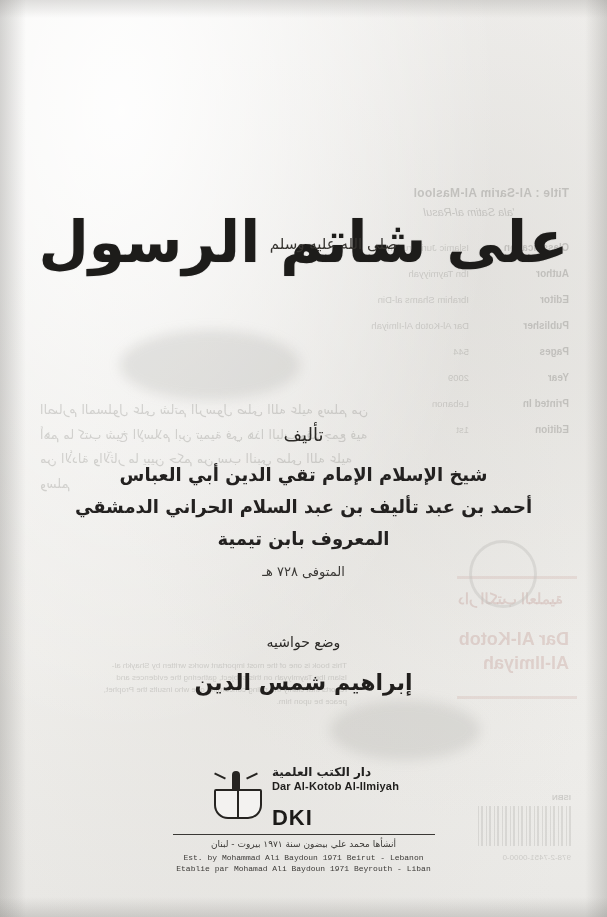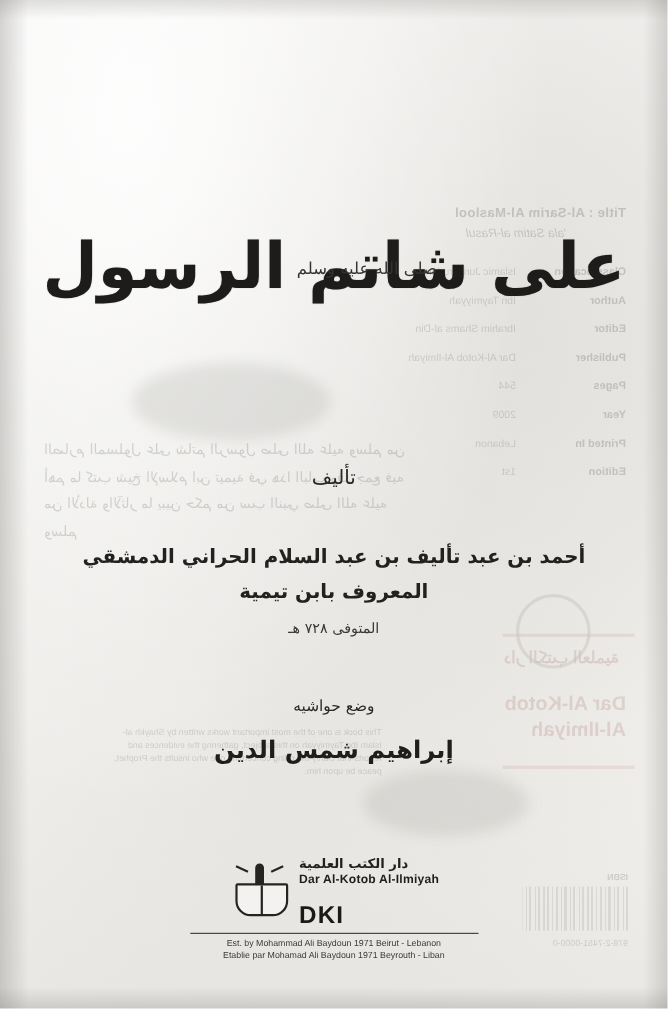--- a/index.html
+++ b/index.html
@@ -300,21 +300,21 @@
     height: 1px;
     background: #3a3835;
   }
   .pub-ar-small {
     font-size: 9px;
     direction: rtl;
     color: #3c3a37;
     line-height: 1.5;
   }
   .pub-en-small {
-    font-family: Liberation Sans, sans-serif;
+    font-family: Liberation Mono, monospace;
     font-size: 8px;
     color: #3c3a37;
     line-height: 1.45;
   }
   .smudge {
     position: absolute;
     border-radius: 50%;
     background: rgba(140,138,133,0.18);
     filter: blur(6px);
   }
@@ -387,20 +387,21 @@
 
   <div class="front">
 
 
     <div class="title-sub">على شاتم الرسول</div>
     <div class="salawat">صلى الله
 عليه وسلم</div>
 
     <div class="byline-word">تأليف</div>
 
+    <div class="author-line author-l1">شيخ الإسلام الإمام تقي الدين أبي العباس</div>
     <div class="author-line author-l2">أحمد بن عبد تأليف بن عبد السلام الحراني الدمشقي</div>
     <div class="author-line author-l3">المعروف بابن تيمية</div>
     <div class="author-death">المتوفى ٧٢٨ هـ</div>
 
     <div class="editor-word">وضع حواشيه</div>
     <div class="editor-name">إبراهيم شمس الدين</div>
 
     <div class="publisher">
       <div class="pub-row">
         <div class="pub-mark">
@@ -409,20 +410,21 @@
           <div class="ray r"></div>
           <div class="book"></div>
         </div>
         <div class="pub-text">
           <div class="pub-ar">دار الكتب العلمية</div>
           <div class="pub-en">Dar Al-Kotob Al-Ilmiyah</div>
           <div class="pub-dki">DKI</div>
         </div>
       </div>
       <div class="pub-rule"></div>
+      <div class="pub-ar-small">أنشأها محمد علي بيضون سنة ١٩٧١ بيروت - لبنان</div>
       <div class="pub-en-small">Est. by Mohammad Ali Baydoun 1971 Beirut - Lebanon</div>
       <div class="pub-en-small">Etablie par Mohamad Ali Baydoun 1971 Beyrouth - Liban</div>
     </div>
   </div>
 
   <div class="edge-shade-left"></div>
   <div class="edge-shade-right"></div>
   <div class="edge-shade-top"></div>
   <div class="edge-shade-bottom"></div>
 </div>

